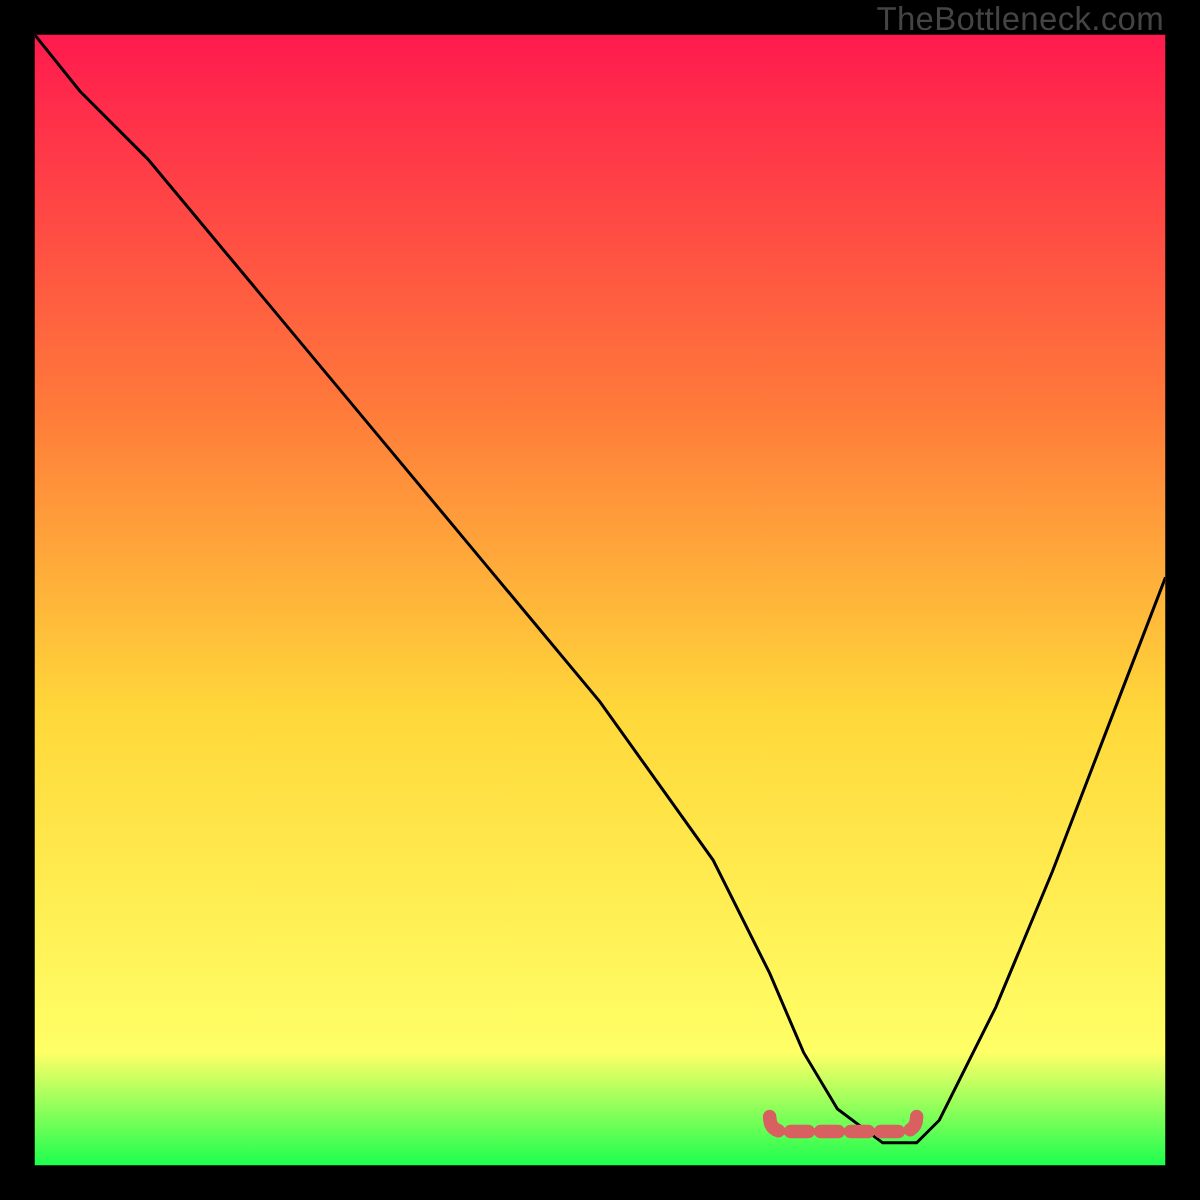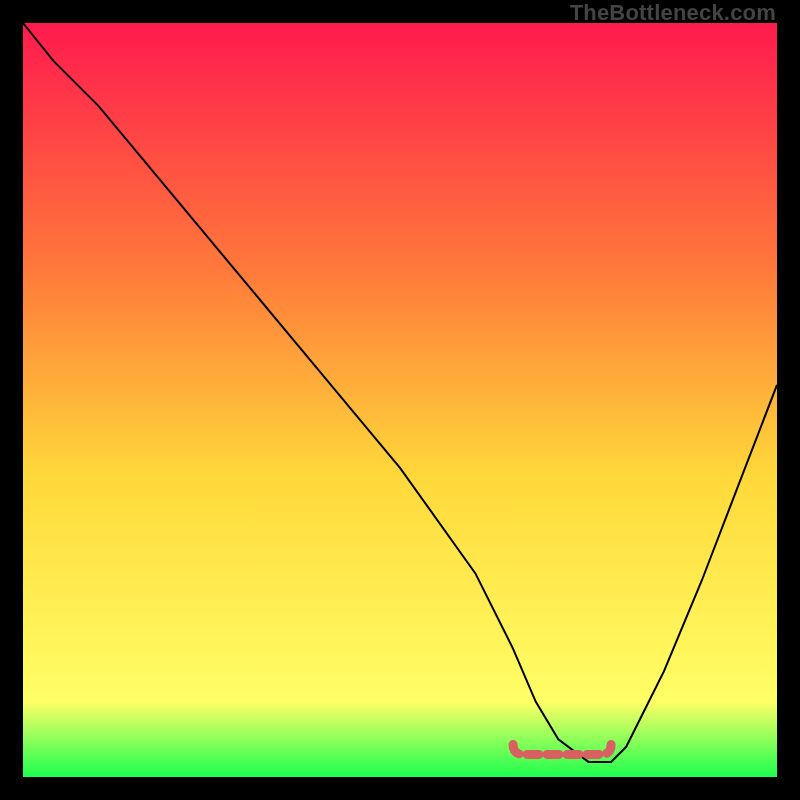--- a/index.html
+++ b/index.html
@@ -18,21 +18,21 @@
     width: 754px;
     height: 754px;
     background: #000;
   }
   .watermark {
     position: absolute;
     top: 0px;
     right: 24px;
     color: #444;
     font-size: 22px;
-    font-weight: 700;
+    font-weight: 400;
     letter-spacing: 0.2px;
     user-select: none;
     z-index: 5;
   }
   
   svg.plot {
     position: absolute;
     left: 0;
     top: 0;
     width: 754px;

